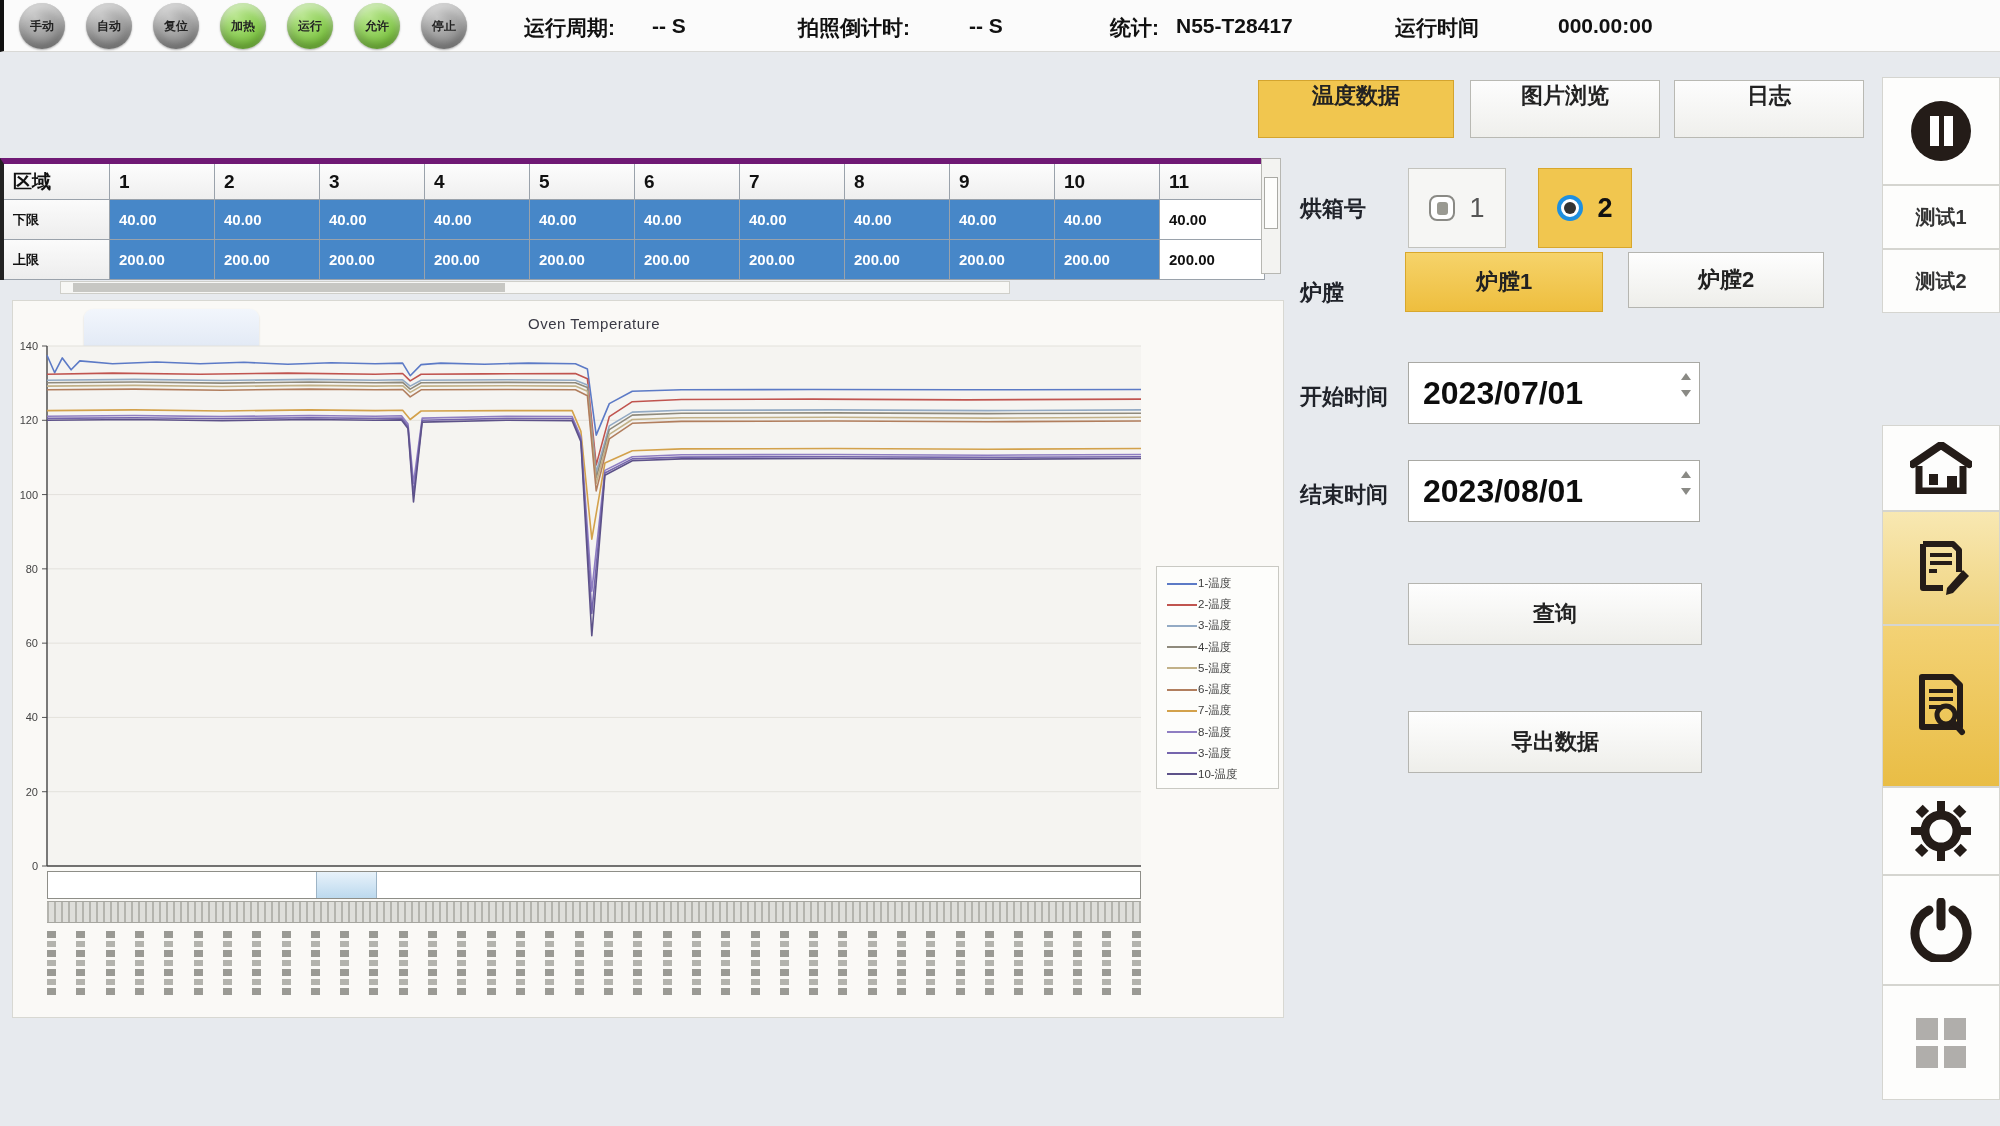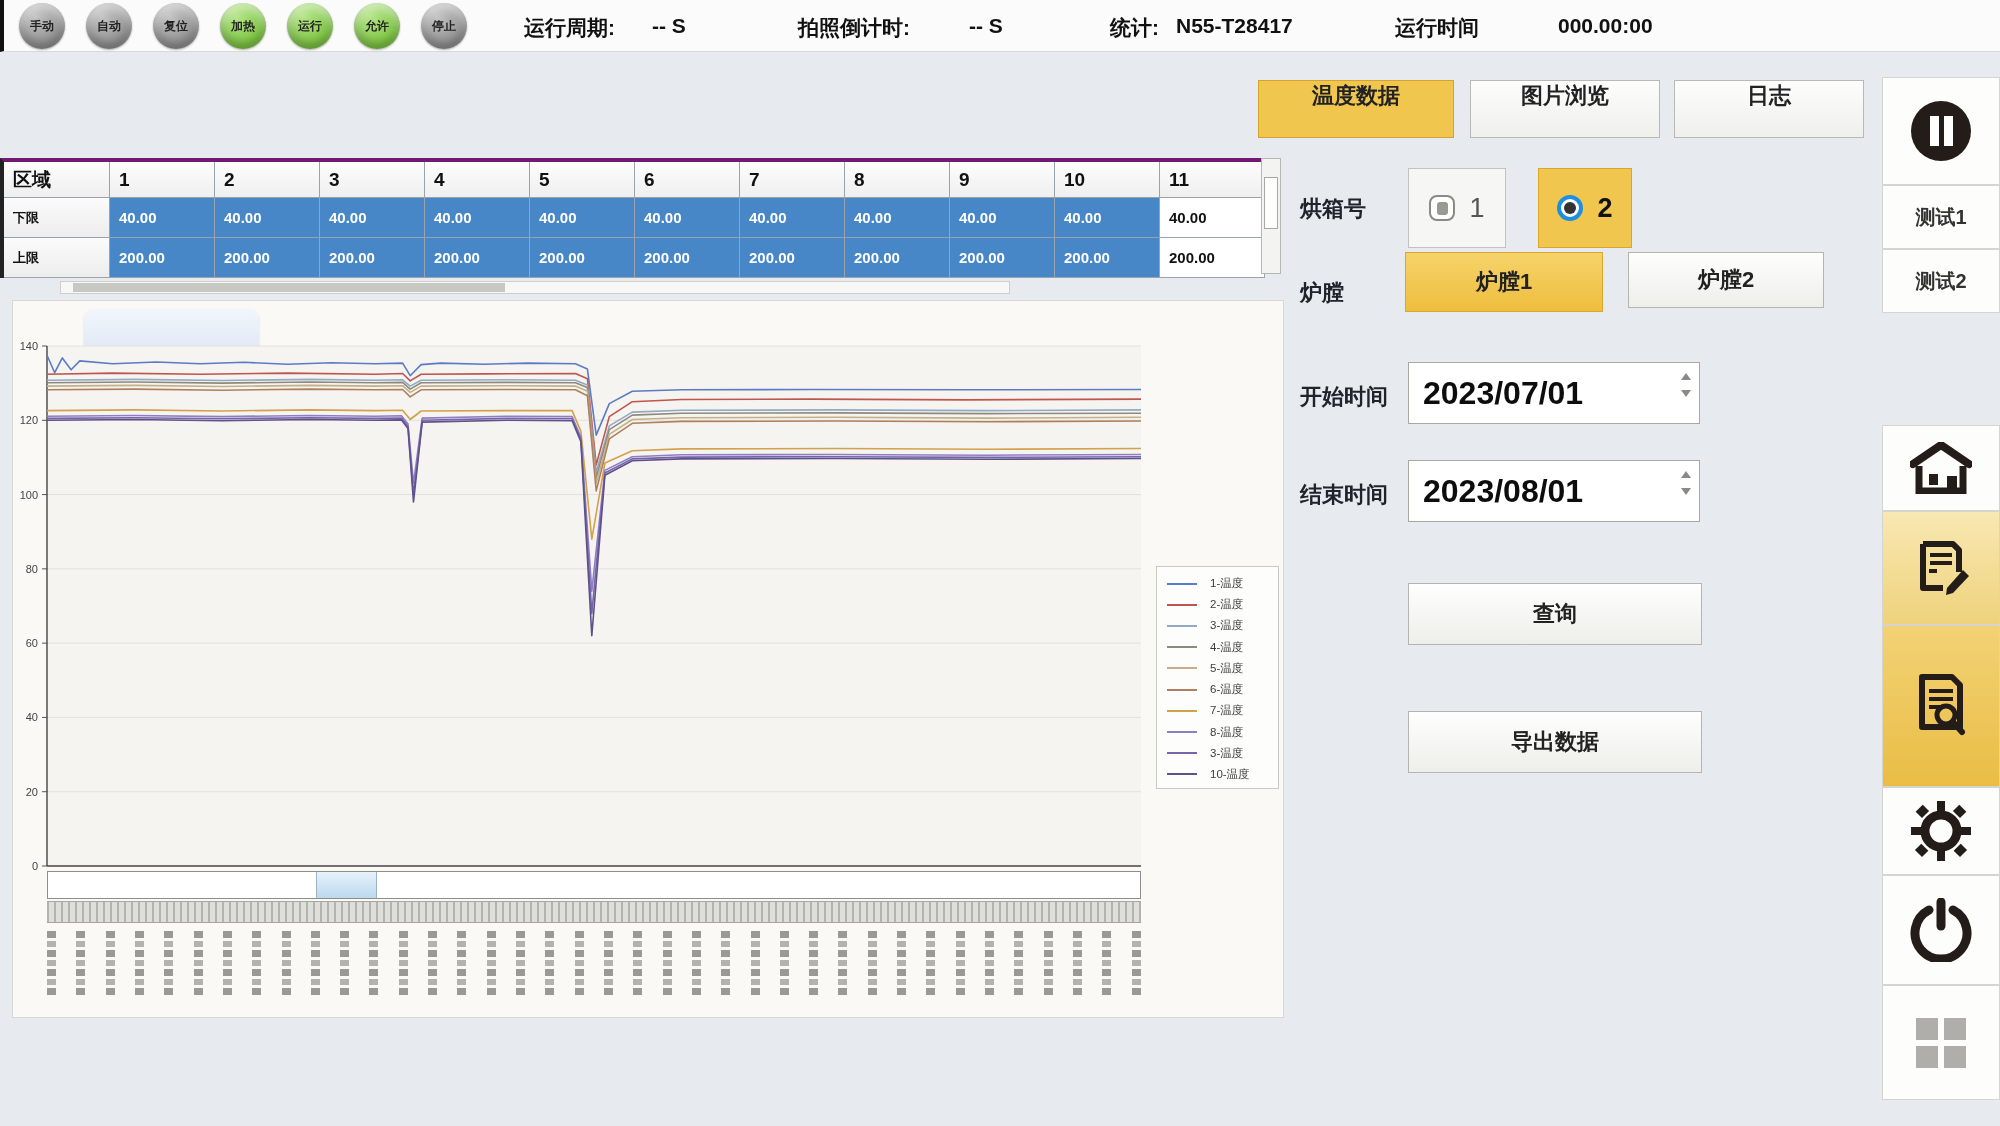--- a/index.html
+++ b/index.html
@@ -17,21 +17,21 @@
           display:flex; align-items:center; justify-content:center;
           font-size:12px; font-weight:700; color:#222;
           box-shadow:inset 0 -6px 10px rgba(0,0,0,.25), inset 0 6px 8px rgba(255,255,255,.55), 0 1px 2px rgba(0,0,0,.3); }
   .lamp.gray  { background:radial-gradient(circle at 35% 30%, #c4c4c4, #8f8f8f 70%); }
   .lamp.green { background:radial-gradient(circle at 35% 30%, #b6e58a, #7cc540 70%); }
   .tb-label { position:absolute; top:14px; font-size:21px; font-weight:700; color:#111; white-space:nowrap; }
   .tb-value { position:absolute; top:14px; font-size:21px; font-weight:600; color:#111; white-space:nowrap; }
 
   
   #limits-table { left:0; top:158px; display:grid; grid-template-columns:106px repeat(11,105px);
-                  border-left:4px solid #222; border-top:4px solid #701a75; background:#fff; }
+                  border-left:4px solid #222; border-top:6px solid #701a75; background:#fff; }
   #limits-table div { border-right:1px solid #9aa2ab; border-bottom:1px solid #9aa2ab;
                       display:flex; align-items:center; padding-left:9px; }
   .t-hdr  { height:36px; background:linear-gradient(#fdfdfd,#efefef); font-size:19px; font-weight:700; color:#111; }
   .t-rowlabel { height:40px; background:linear-gradient(#fbfbfb,#ededed); font-size:13px; font-weight:700; color:#111; }
   .t-cell { height:40px; font-size:15px; font-weight:700; }
   .t-cell.sel { background:#4787c8; color:#fff; }
   .t-cell.plain { background:#fff; color:#111; }
   #tbl-vscroll { left:1261px; top:158px; width:20px; height:116px; background:#f3f3f1;
                  border:1px solid #b7b7b2; }
   #tbl-vscroll .thumb { position:absolute; left:2px; top:18px; width:14px; height:52px;
@@ -43,21 +43,21 @@
   #chart-panel { left:12px; top:300px; width:1272px; height:718px;
                  background:#faf9f6; border:1px solid #d8d8d2; }
   #blank-blue-btn { left:71px; top:8px; width:175px; height:62px; border-radius:9px;
                     background:linear-gradient(#f2f6fc 0%, #e4ebf6 55%, #ccd8ea 100%);
                     box-shadow:0 1px 2px rgba(0,0,0,.15); }
   #chart-title { left:34px; top:14px; width:1094px; text-align:center;
                  font-size:15px; color:#3a3a45; letter-spacing:.5px; }
   #legend { left:1143px; top:265px; width:123px; height:223px; background:#fdfdfb;
             border:1px solid #c9c9c3; padding:9px 6px 6px 10px;
             display:flex; flex-direction:column; justify-content:space-between; }
-  .lg-row { display:flex; align-items:center; gap:13px; height:15px; }
+  .lg-row { display:flex; align-items:center; gap:1px; height:15px; }
   .lg-line { width:30px; height:2px; flex:0 0 30px; }
   .lg-text { font-size:11.5px; color:#3c3c3c; white-space:nowrap; }
   #plot-scrollbar { left:34px; top:570px; width:1094px; height:28px; background:#fff;
                     border:1px solid #8e8e88; }
   #plot-scroll-thumb { position:absolute; top:0; height:26px;
                        background:linear-gradient(#e8f2fa,#bcd9ee); border-right:1px solid #9db4c6; border-left:1px solid #9db4c6; }
   #plot-ruler { left:34px; top:600px; width:1094px; height:22px;
                 border-top:1px solid #a6a6a0; border-bottom:1px solid #a6a6a0;
                 background:repeating-linear-gradient(90deg,#b4b4ae 0 2px,#dededa 2px 7px); }
   #xticks { left:34px; top:630px; width:1094px; height:80px; display:flex; justify-content:space-between; }
@@ -163,20 +163,21 @@
   </section>
 <div id="tbl-vscroll" class="abs">
     <div class="thumb"></div>
   </div>
 <div id="tbl-hscroll" class="abs">
     <div class="thumb"></div>
   </div>
 
 <section id="chart-panel" class="abs">
   <div id="blank-blue-btn" class="abs"></div>
+  <div id="chart-title" class="abs">Oven Temperature</div>
   <svg id="chart-svg" width="1272" height="718" style="position:absolute;left:0;top:0">
       <rect x="34" y="45" width="1094" height="520" fill="#f5f4f1"></rect>
       <line x1="29" y1="565" x2="34" y2="565" stroke="#555" stroke-width="1"></line>
       <text x="25" y="569" text-anchor="end" font-size="11" fill="#444" font-family="Liberation Sans, sans-serif">0</text>
       <line x1="34" y1="490.71428571428567" x2="1128" y2="490.71428571428567" stroke="#e3e1dc" stroke-width="1"></line>
       <line x1="29" y1="490.71428571428567" x2="34" y2="490.71428571428567" stroke="#555" stroke-width="1"></line>
       <text x="25" y="494.71428571428567" text-anchor="end" font-size="11" fill="#444" font-family="Liberation Sans, sans-serif">20</text>
       <line x1="34" y1="416.42857142857144" x2="1128" y2="416.42857142857144" stroke="#e3e1dc" stroke-width="1"></line>
       <line x1="29" y1="416.42857142857144" x2="34" y2="416.42857142857144" stroke="#555" stroke-width="1"></line>
       <text x="25" y="420.42857142857144" text-anchor="end" font-size="11" fill="#444" font-family="Liberation Sans, sans-serif">40</text>

